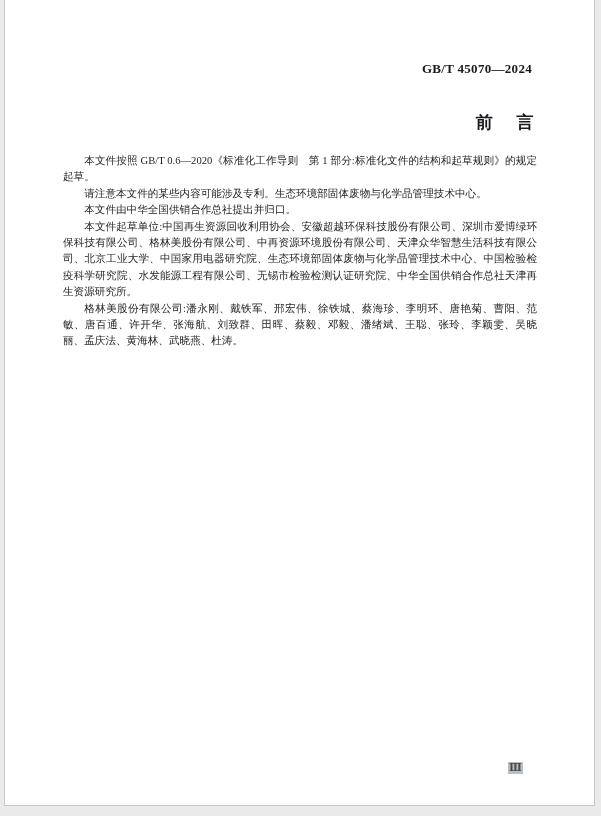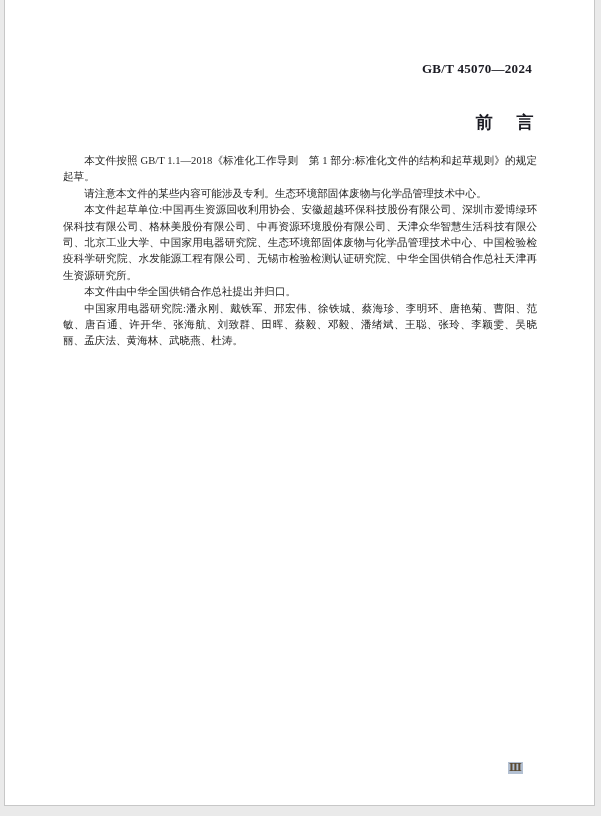--- a/index.html
+++ b/index.html
@@ -67,23 +67,23 @@
 <body>
 
 <div class="stage">
   <div class="page">
 
     <div class="doc-code">GB/T 45070—2024</div>
 
     <div class="title">前　言</div>
 
     <div class="content">
-      <p>本文件按照 GB/T 1.1—2018《标准化工作导则　第 1 部分:标准化文件的结构和起草规则》的规定起草。</p>
+      <p>本文件按照 GB/T 0.6—2020《标准化工作导则　第 1 部分:标准化文件的结构和起草规则》的规定起草。</p>
       <p>请注意本文件的某些内容可能涉及专利。生态环境部固体废物与化学品管理技术中心。</p>
+      <p>本文件由中华全国供销合作总社提出并归口。</p>
       <p>本文件起草单位:中国再生资源回收利用协会、安徽超越环保科技股份有限公司、深圳市爱博绿环保科技有限公司、格林美股份有限公司、中再资源环境股份有限公司、天津众华智慧生活科技有限公司、北京工业大学、中国家用电器研究院、生态环境部固体废物与化学品管理技术中心、中国检验检疫科学研究院、水发能源工程有限公司、无锡市检验检测认证研究院、中华全国供销合作总社天津再生资源研究所。</p>
-      <p>本文件由中华全国供销合作总社提出并归口。</p>
-      <p>中国家用电器研究院:潘永刚、戴铁军、邢宏伟、徐铁城、蔡海珍、李明环、唐艳菊、曹阳、范敏、唐百通、许开华、张海航、刘致群、田晖、蔡毅、邓毅、潘绪斌、王聪、张玲、李颖雯、吴晓丽、孟庆法、黄海林、武晓燕、杜涛。</p>
+      <p>格林美股份有限公司:潘永刚、戴铁军、邢宏伟、徐铁城、蔡海珍、李明环、唐艳菊、曹阳、范敏、唐百通、许开华、张海航、刘致群、田晖、蔡毅、邓毅、潘绪斌、王聪、张玲、李颖雯、吴晓丽、孟庆法、黄海林、武晓燕、杜涛。</p>
     </div>
 
     <div class="page-number">Ⅲ</div>
 
   </div>
 </div>
 
 </body></html>

